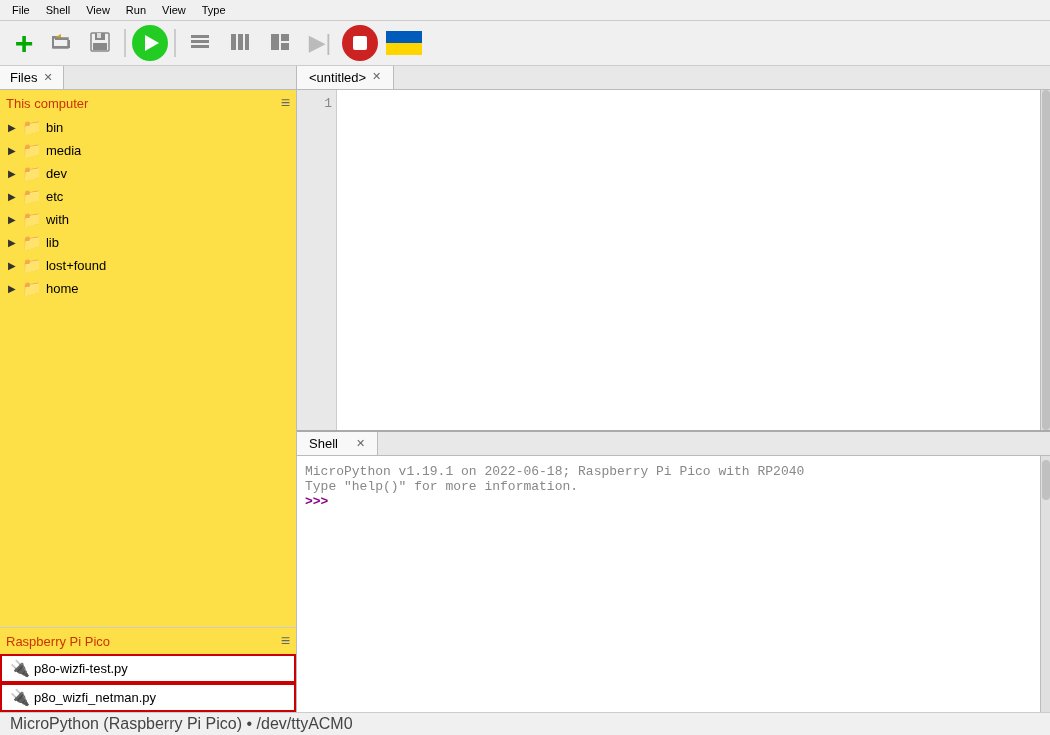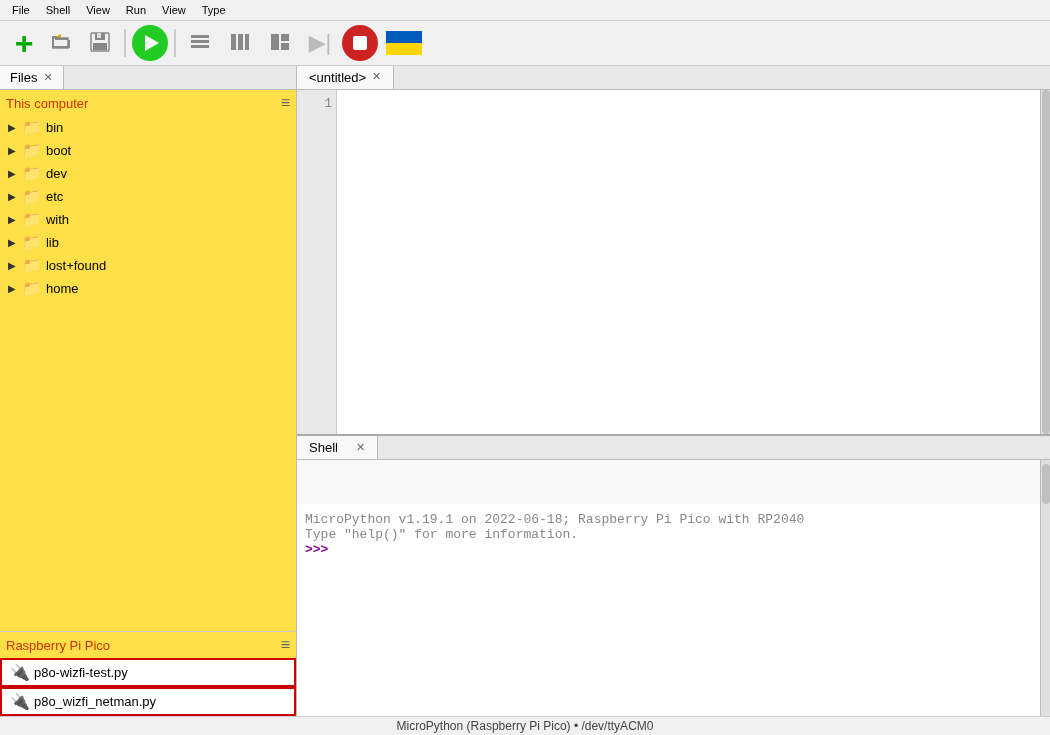--- a/index.html
+++ b/index.html
@@ -64,27 +64,27 @@
     #line-numbers { width: 40px; background: #e8e8e8; border-right: 1px solid #ccc; padding: 6px 4px; text-align: right; font-family: 'Courier New', monospace; font-size: 13px; color: #888; flex-shrink: 0; }
     #editor-text { flex: 1; padding: 6px; font-family: 'Courier New', monospace; font-size: 13px; outline: none; resize: none; border: none; }
     #editor-scrollbar { width: 10px; background: #e0e0e0; border-left: 1px solid #bbb; flex-shrink: 0; }
 
     
     #shell-area { height: 280px; display: flex; flex-direction: column; background: #f8f8f8; flex-shrink: 0; }
     #shell-tab-bar { display: flex; align-items: center; background: #e8e8e8; border-bottom: 1px solid #bbb; flex-shrink: 0; }
     .shell-tab { display: flex; align-items: center; gap: 16px; padding: 4px 12px; background: #f8f8f8; border-right: 1px solid #bbb; cursor: pointer; font-size: 13px; }
 
     #shell-content { flex: 1; display: flex; overflow: hidden; }
-    #shell-text { flex: 1; padding: 8px; font-family: 'Courier New', monospace; font-size: 13px; background: white; overflow-y: auto; margin-top: 44px; }
+    #shell-text { flex: 1; padding: 8px; font-family: 'Courier New', monospace; font-size: 13px; background: white; overflow-y: auto; }
     .shell-info { color: #888; }
     .shell-prompt { color: #880088; font-weight: bold; }
     #shell-scrollbar { width: 10px; background: #e0e0e0; border-left: 1px solid #bbb; flex-shrink: 0; }
 
     
-    #statusbar { background: #f0f0f0; border-top: 1px solid #ccc; padding: 2px 10px; font-size: 12px; color: #444; text-align: center; flex-shrink: 0; }
+    #statusbar { background: #f0f0f0; border-top: 1px solid #ccc; padding: 2px 10px; font-size: 16px; color: #444; text-align: left; flex-shrink: 0; }
 
     
     .toolbar-group { display: flex; align-items: center; gap: 2px; }
     .toolbar-divider { width: 2px; height: 28px; background: #ccc; margin: 0 2px; }
   </style>
 </head>
 <body>
 
 <div id="menubar">
   <span class="menu-item">File</span>
@@ -194,21 +194,21 @@
       <div class="file-tree">
 
       <div class="tree-item">
             <span class="tree-arrow">▶</span>
             <span class="folder-icon">📁</span>
             <span>bin</span>
           </div>
           <div class="tree-item">
             <span class="tree-arrow">▶</span>
             <span class="folder-icon">📁</span>
-            <span>boot</span>
+            <span>media</span>
           </div>
           <div class="tree-item">
             <span class="tree-arrow">▶</span>
             <span class="folder-icon">📁</span>
             <span>dev</span>
           </div>
           <div class="tree-item">
             <span class="tree-arrow">▶</span>
             <span class="folder-icon">📁</span>
             <span>etc</span>

